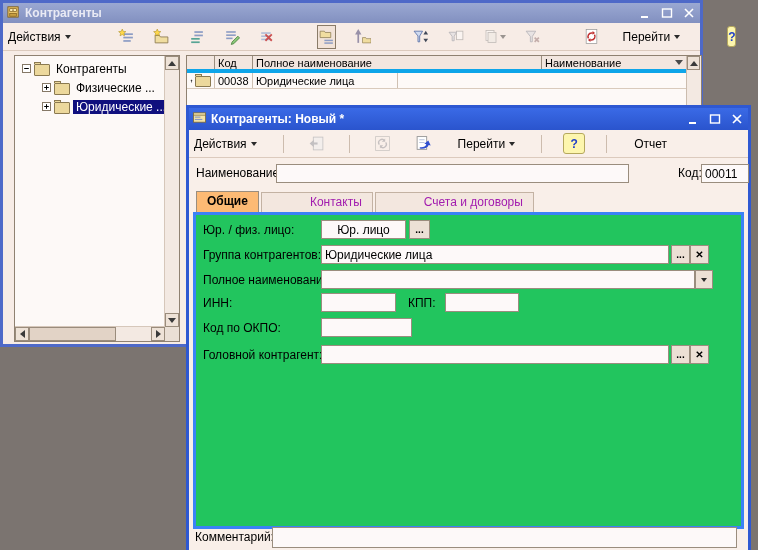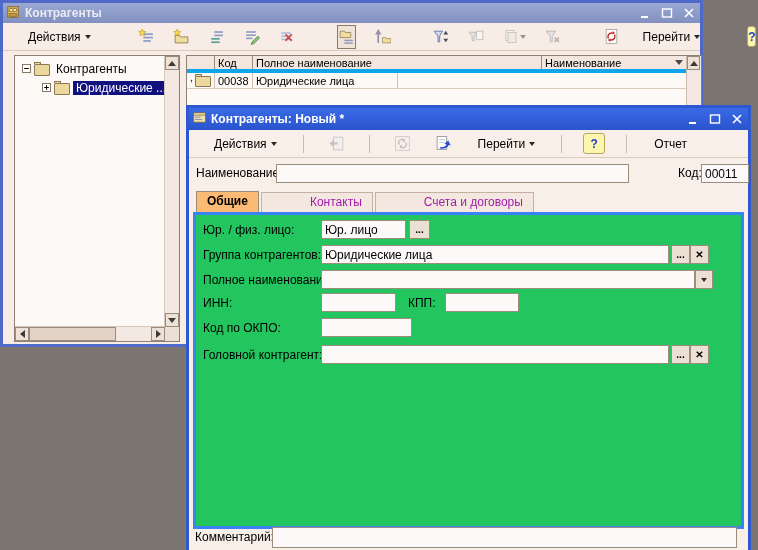--- a/index.html
+++ b/index.html
@@ -7,21 +7,21 @@
          font-family:"Liberation Sans",sans-serif;font-size:12px;color:#000;}
   .window{position:absolute;box-sizing:border-box;}
 
   
   .main-window{left:0;top:0;width:703px;height:347px;border:3px solid #4e69c8;background:#f7ece6;}
   .titlebar{height:20px;display:flex;align-items:center;gap:4px;padding:0 3px;}
   .main-window .titlebar{background:linear-gradient(180deg,#9aa8d2,#8290c0);color:#e9eaf4;}
   .titlebar .title{font-weight:bold;font-size:12px;white-space:nowrap;}
   .winbtns{margin-left:auto;display:flex;gap:6px;align-items:center;}
   .winbtn{width:16px;height:14px;display:flex;align-items:center;justify-content:center;}
-  .toolbar{height:27px;display:flex;align-items:center;gap:18px;padding:0 20px;border-bottom:1px solid #dccabd;}
+  .toolbar{height:27px;display:flex;align-items:center;gap:18px;padding:0 0;border-bottom:1px solid #dccabd;}
   .menu-btn{display:flex;align-items:center;gap:4px;padding:2px 5px;font-size:12px;}
   .caret{width:0;height:0;border-left:3.5px solid transparent;border-right:3.5px solid transparent;border-top:4px solid #2a2a2a;}
   .tb-icon{width:23px;height:22px;display:flex;align-items:center;justify-content:center;}
   .tb-icon svg{width:17px;height:17px;}
   .tb-icon.pressed{border:1px solid #8a7b68;background:#f2e3d8;}
   .tb-icon.disabled{opacity:.45;filter:grayscale(70%);}
   .sep{width:1px;height:18px;background:#cdbcae;margin:0 3px;}
   .help-btn{width:20px;height:19px;background:#fdf6ae;border:1px solid #b5a85e;border-radius:3px;
             color:#2040c8;font-weight:bold;font-size:12px;display:flex;align-items:center;justify-content:center;}
   .text-btn{padding:2px 6px;font-size:12px;}
@@ -233,20 +233,28 @@
               </svg>
             <span class="folder"></span>
             <span class="tree-label">Контрагенты</span>
           </div>
           <div class="tree-row lvl1">
             <svg class="expander" viewBox="0 0 9 9">
                 <rect x=".5" y=".5" width="8" height="8" fill="#fff" stroke="#857866"></rect>
                 <path d="M2.2 4.5h4.6M4.5 2.2v4.6" stroke="#000"></path>
               </svg>
             <span class="folder"></span>
+            <span class="tree-label">Физические ...</span>
+          </div>
+          <div class="tree-row lvl1">
+            <svg class="expander" viewBox="0 0 9 9">
+                <rect x=".5" y=".5" width="8" height="8" fill="#fff" stroke="#857866"></rect>
+                <path d="M2.2 4.5h4.6M4.5 2.2v4.6" stroke="#000"></path>
+              </svg>
+            <span class="folder"></span>
             <span class="tree-label selected">Юридические ...</span>
           </div>
         </div>
         <div class="vscroll">
           <span class="sbtn" style="position:absolute;top:0;left:0">
               <span class="arr up"></span>
             </span>
           <span class="sbtn" style="position:absolute;bottom:0;left:0">
               <span class="arr down"></span>
             </span>
@@ -371,21 +379,21 @@
       <input class="fld" style="left: 512px; top: 6px; width: 48px;" value="00011">
 
       <div class="tabs">
         <span class="tab active">Общие</span>
         <span class="tab inactive">Контакты</span>
         <span class="tab inactive">Счета и договоры</span>
       </div>
 
       <div class="tabpanel">
         <label class="lbl" style="left:7px;top:8px">Юр. / физ. лицо:</label>
-        <input class="fld" style="left: 125px; top: 5px; width: 85px;" value="Юр. лицо">
+        <input class="fld" style="left: 125px; top: 5px; width: 85px; text-align: center;" value="Юр. лицо">
         <button class="mini-btn" style="left:213px;top:5px;width:21px">...</button>
 
         <label class="lbl" style="left:7px;top:33px">Группа контрагентов:</label>
         <input class="fld" style="left: 125px; top: 30px; width: 348px;" value="Юридические лица">
         <button class="mini-btn" style="left:475px;top:30px;width:19px">...</button>
         <button class="mini-btn" style="left:494px;top:30px;width:19px">✕</button>
 
         <label class="lbl" style="left:7px;top:58px">Полное наименование:</label>
         <input class="fld" style="left: 125px; top: 55px; width: 374px;" value="">
         <button class="mini-btn" style="left:499px;top:55px;width:18px">

